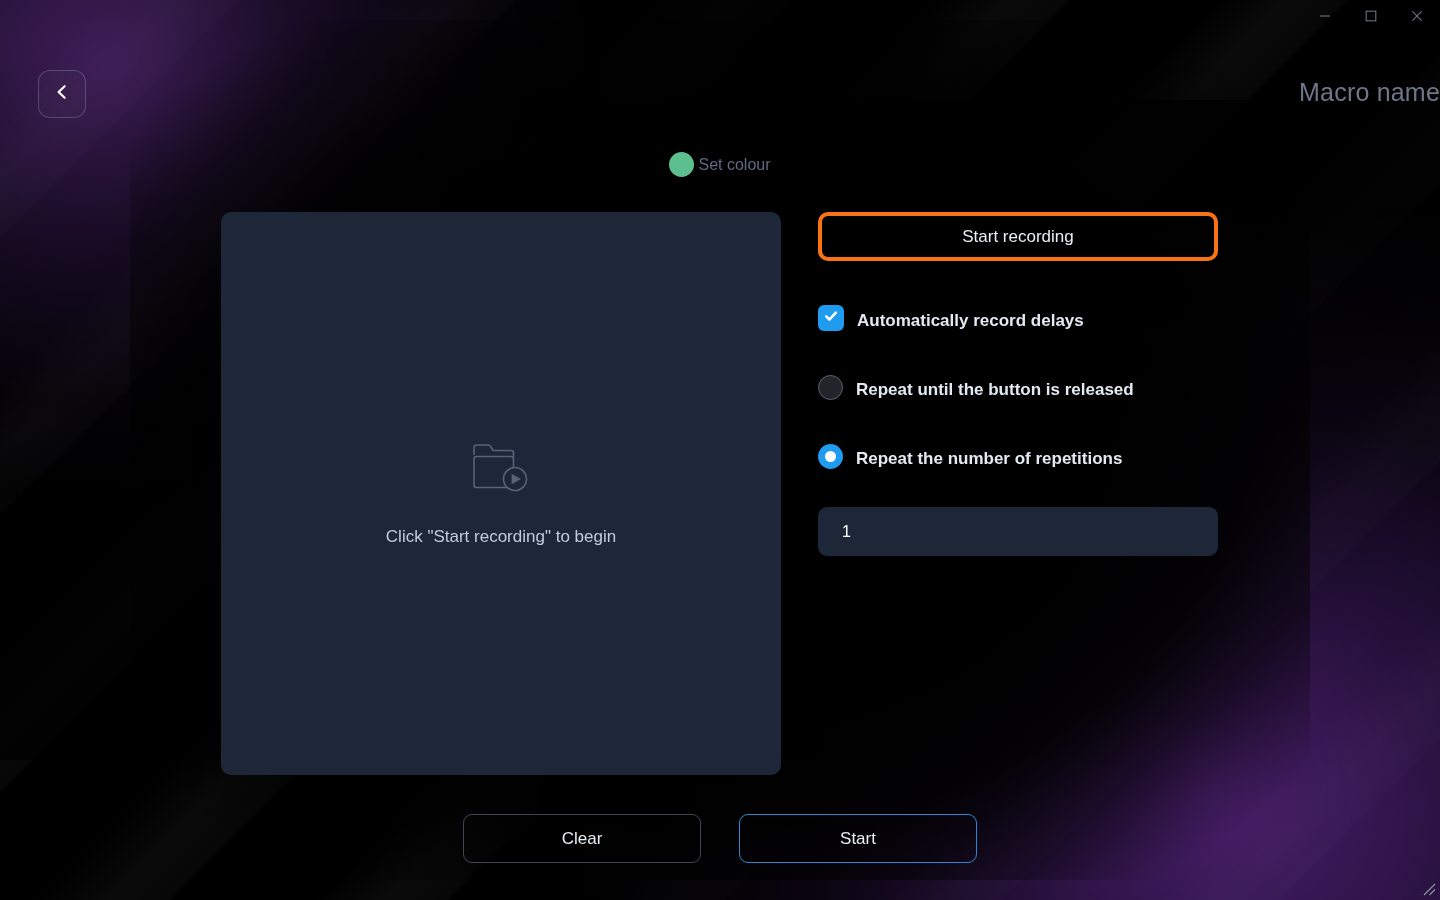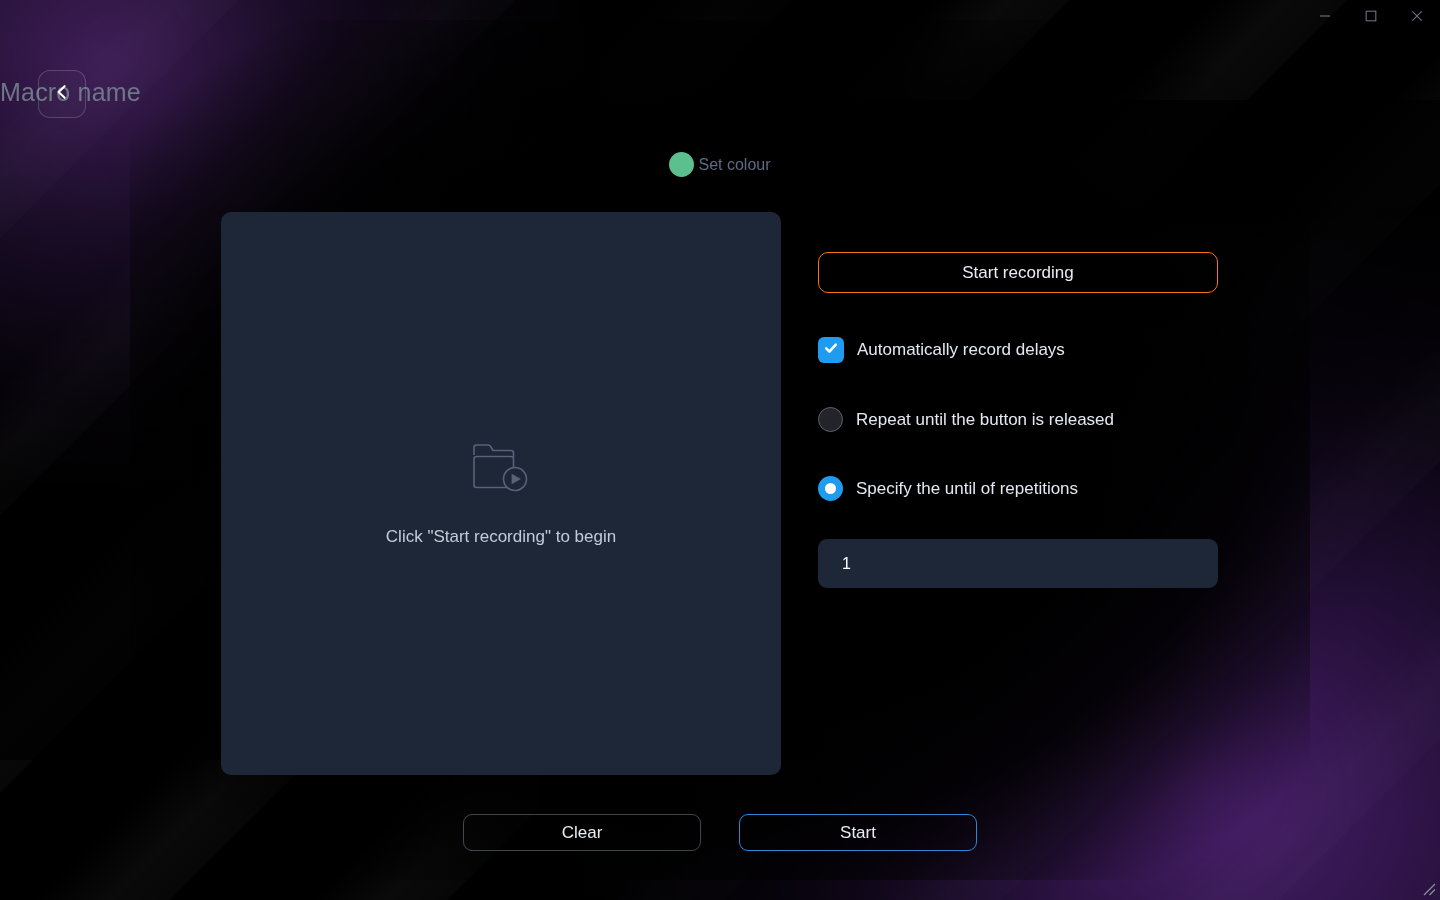--- a/index.html
+++ b/index.html
@@ -158,21 +158,21 @@
     stroke-linecap: round;
     stroke-linejoin: round;
     fill: none;
   }
 
   
   .page-title {
     position: absolute;
     top: 78px;
     left: 0; right: 0;
-    text-align: left;
+    text-align: right;
     font-size: 25px;
     font-weight: 400;
     color: #6e7689;
     letter-spacing: 0.2px;
     z-index: 20;
   }
 
   .colour-row {
     position: absolute;
     top: 152px;
@@ -240,36 +240,36 @@
   
   .controls {
     position: absolute;
     left: 818px;
     top: 212px;
     width: 400px;
   }
 
   .record-btn {
     width: 400px;
-    height: 41px;
+    height: 49px;
     background: transparent;
-    border: 1px solid #f97316;
+    border: 4px solid #f97316;
     border-radius: 10px;
     color: #e8edf4;
     font-size: 17px;
     font-family: "Liberation Sans", sans-serif;
     cursor: pointer;
-    margin-top: 40px;
   }
 
   .opt-row {
     display: flex;
-    align-items: center;
+    align-items: flex-end;
     cursor: pointer;
     gap: 13px;
+    font-weight: bold;
   }
   .opt-row.checkbox-row { margin-top: 44px; }
   .opt-row.radio-row-1 { margin-top: 44px; }
   .opt-row.radio-row-2 { margin-top: 44px; }
 
   .checkbox-box {
     width: 26px;
     height: 26px;
     border-radius: 6px;
     background: #1f9bf0;
@@ -335,21 +335,21 @@
     left: 0; right: 0;
     top: 814px;
     display: flex;
     justify-content: center;
     gap: 38px;
     z-index: 20;
   }
 
   .foot-btn {
     width: 238px;
-    height: 37px;
+    height: 49px;
     border-radius: 9px;
     background: transparent;
     font-size: 17px;
     font-family: "Liberation Sans", sans-serif;
     cursor: pointer;
     color: #e8edf4;
   }
   .foot-btn.secondary { border: 1px solid rgba(150,162,186,0.42); }
   .foot-btn.primary { border: 1px solid #2f86d4; }
 
@@ -448,21 +448,21 @@
         <div class="opt-label">Automatically record delays</div>
       </div>
 
       <div class="opt-row radio-row-1">
         <div class="radio-dot off"></div>
         <div class="opt-label">Repeat until the button is released</div>
       </div>
 
       <div class="opt-row radio-row-2">
         <div class="radio-dot on"></div>
-        <div class="opt-label">Specify the until of repetitions</div>
+        <div class="opt-label">Repeat the number of repetitions</div>
       </div>
 
       <input class="reps-input" type="text" value="1" style="">
 
     </div>
   </div>
 
   <div class="footer">
     <button class="foot-btn secondary">Clear</button>
     <button class="foot-btn primary">Start</button>

